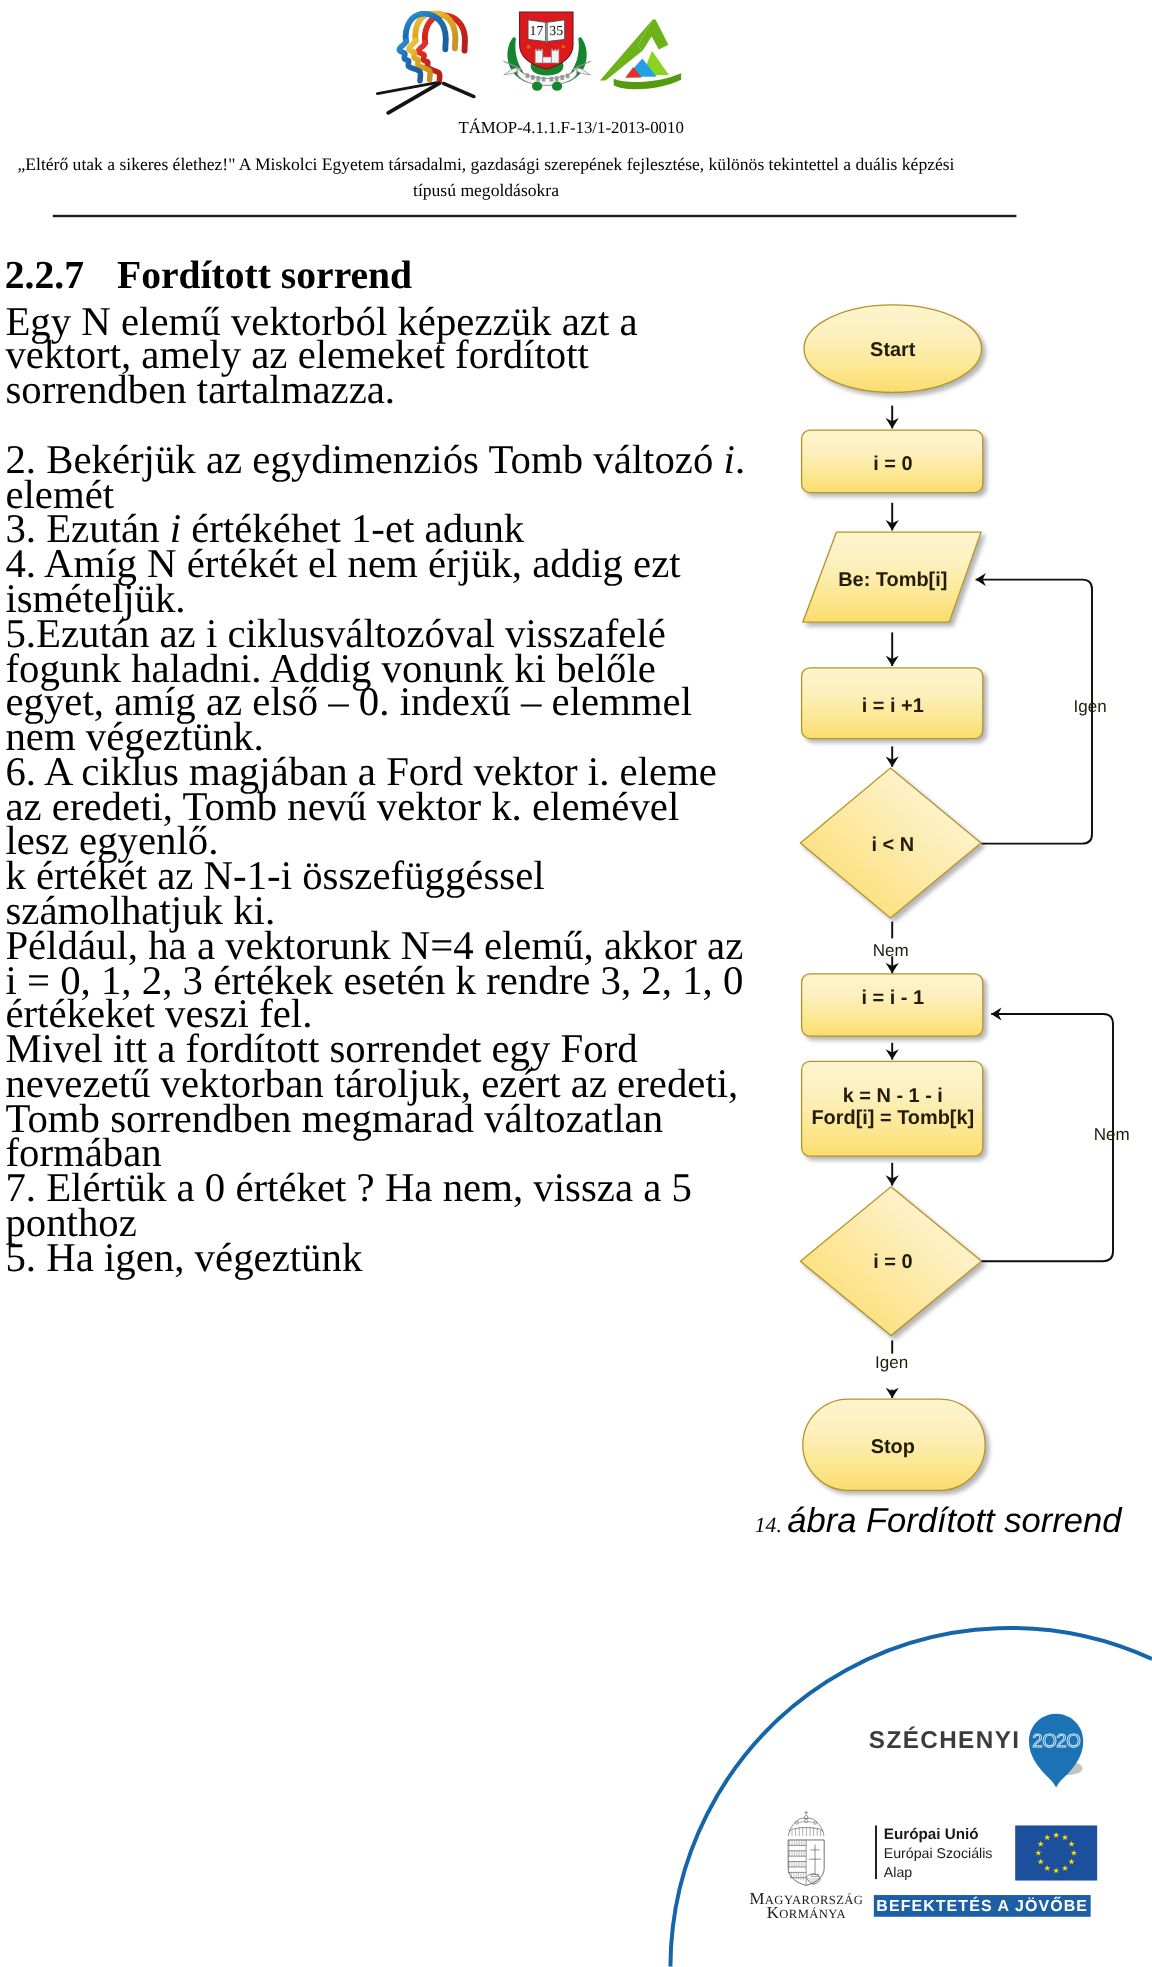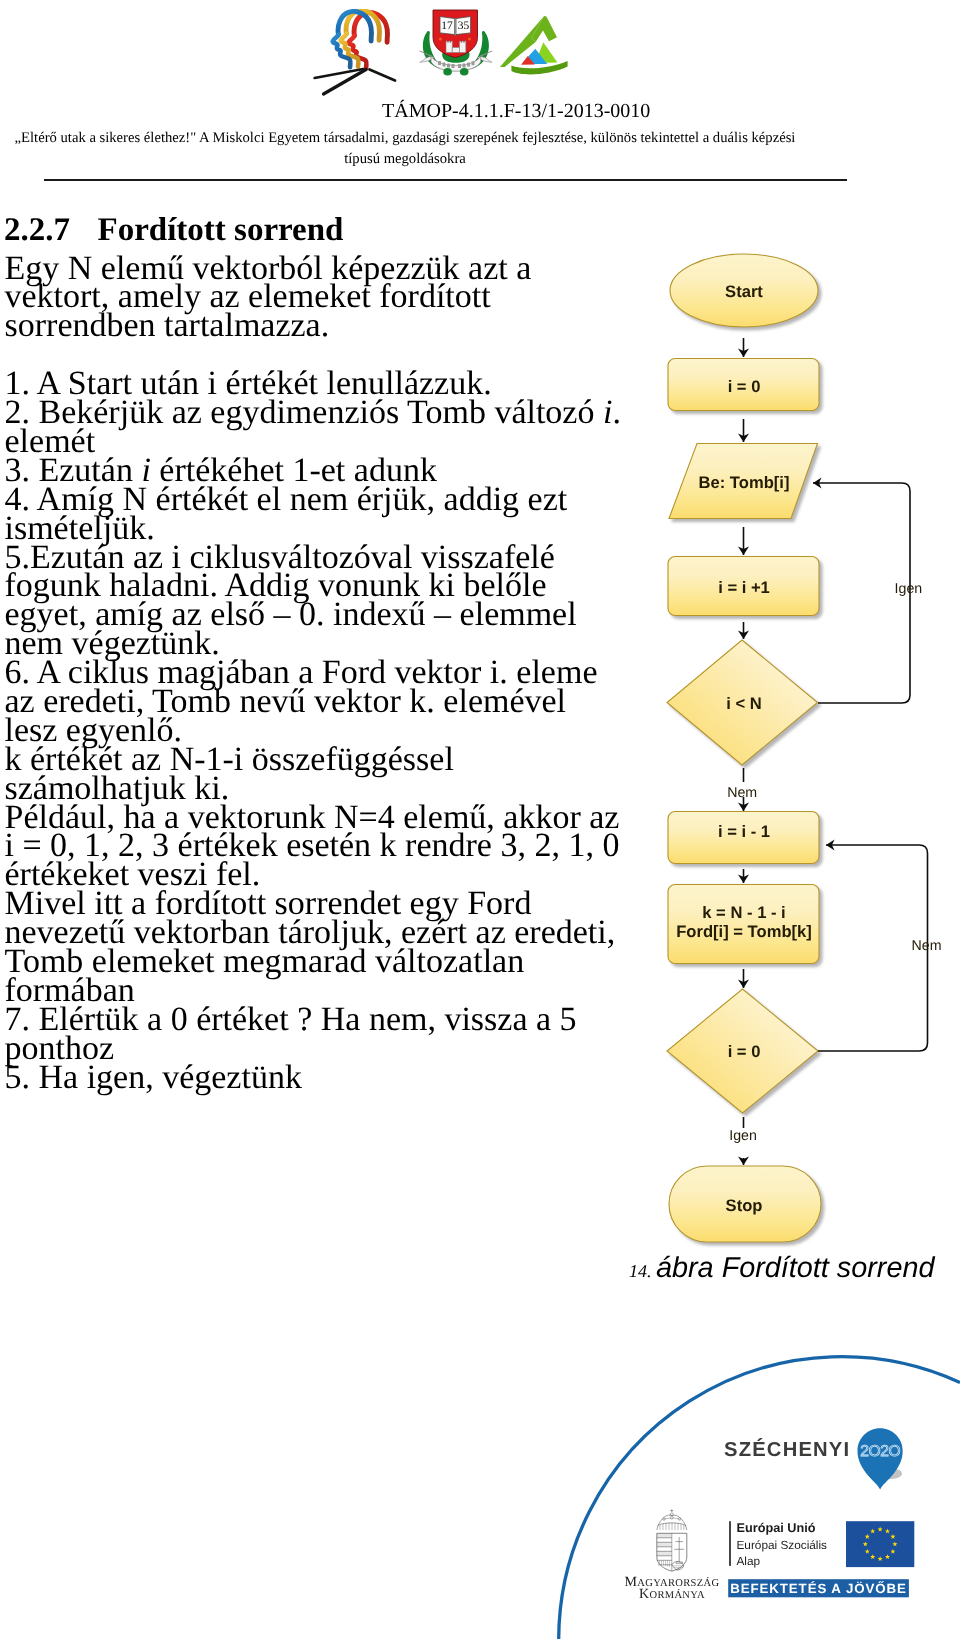--- a/index.html
+++ b/index.html
@@ -3,21 +3,21 @@
 <meta charset="utf-8">
 <style>
   html,body{margin:0;padding:0;}
   body{width:960px;height:1639px;background:#fff;position:relative;overflow:hidden;
        font-family:"Liberation Serif",serif;color:#000;
        -webkit-font-smoothing:antialiased;text-rendering:geometricPrecision;}
   .page{position:absolute;left:0;top:0;width:960px;height:1370px;margin-left:40px;}
   #logo1{position:absolute;left:273px;top:9px;}
   #logo2{position:absolute;left:379px;top:6px;}
   #logo3{position:absolute;left:459px;top:14px;}
-  #hdr-code{position:absolute;left:382px;top:100px;font-size:20px;letter-spacing:0;}
+  #hdr-code{position:absolute;left:382px;top:100px;font-size:14px;letter-spacing:0;}
   #hdr-sub{position:absolute;left:14px;top:128px;width:782px;text-align:center;font-size:14.65px;line-height:21px;}
   #rule{position:absolute;left:4px;top:179px;width:803px;height:2px;background:#1a1a1a;}
   #heading{position:absolute;left:4px;top:212px;margin:0;font-weight:bold;font-size:33px;white-space:nowrap;}
   #heading .h-gap{display:inline-block;width:27.5px;}
   #body{position:absolute;left:4.5px;top:254.6px;width:500px;font-size:34px;}
   .bline{white-space:nowrap;height:28.9px;line-height:28.9px;}
   #flow{position:absolute;left:620px;top:230px;width:340px;height:1030px;overflow:visible;}
   #caption{position:absolute;left:629px;top:1252px;font-style:italic;font-size:28.8px;
            font-family:"Liberation Sans",sans-serif;white-space:nowrap;}
   #caption .cap-num{font-family:Liberation Serif, serif;font-size:18px;}
@@ -122,41 +122,40 @@
 
   <h2 id="heading">
     <span>2.2.7</span><span class="h-gap"></span><span>Fordított sorrend</span>
   </h2>
 
   <div id="body">
     <div class="bline">Egy N elemű vektorból képezzük azt a</div>
     <div class="bline">vektort, amely az elemeket fordított</div>
     <div class="bline">sorrendben tartalmazza.</div>
     <div class="bline">&nbsp;</div>
-    <div class="bline">1.  A Start után i értékét lenullázzuk.</div>
     <div class="bline">2. Bekérjük az egydimenziós Tomb változó <em>i</em>.</div>
     <div class="bline">elemét</div>
     <div class="bline">3. Ezután <em>i</em> értékéhet 1-et adunk</div>
     <div class="bline">4. Amíg N értékét el nem érjük, addig ezt</div>
     <div class="bline">ismételjük.</div>
     <div class="bline">5.Ezután az i ciklusváltozóval visszafelé</div>
     <div class="bline">fogunk haladni. Addig vonunk ki belőle</div>
     <div class="bline">egyet, amíg az első – 0. indexű – elemmel</div>
     <div class="bline">nem végeztünk.</div>
     <div class="bline">6. A ciklus magjában a Ford vektor i. eleme</div>
     <div class="bline">az eredeti, Tomb nevű vektor k. elemével</div>
     <div class="bline">lesz egyenlő.</div>
     <div class="bline">k értékét az N-1-i összefüggéssel</div>
     <div class="bline">számolhatjuk ki.</div>
     <div class="bline">Például, ha a vektorunk N=4 elemű, akkor az</div>
     <div class="bline">i = 0, 1, 2, 3 értékek esetén k rendre 3, 2, 1, 0</div>
     <div class="bline">értékeket veszi fel.</div>
     <div class="bline">Mivel itt a fordított sorrendet egy Ford</div>
     <div class="bline">nevezetű vektorban tároljuk, ezért az eredeti,</div>
-    <div class="bline">Tomb elemeket megmarad változatlan</div>
+    <div class="bline">Tomb sorrendben megmarad változatlan</div>
     <div class="bline">formában</div>
     <div class="bline">7. Elértük a 0 értéket ? Ha nem, vissza a 5</div>
     <div class="bline">ponthoz</div>
     <div class="bline">5. Ha igen, végeztünk</div>
   </div>
 
   <svg id="flow" viewBox="0 0 340 1030" width="340" height="1030">
     <defs>
       <linearGradient id="gfill" x1="0" y1="0" x2="0" y2="1">
         <stop offset="0" stop-color="#fdf4cc"></stop>

